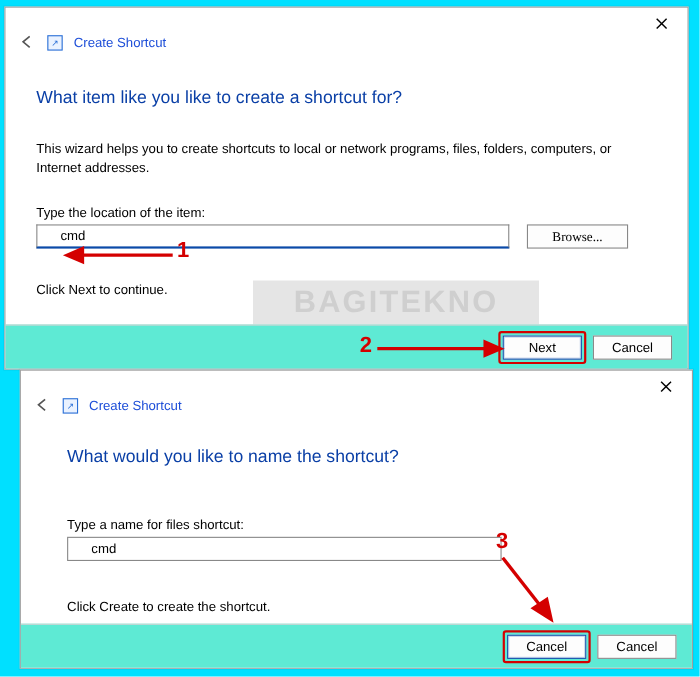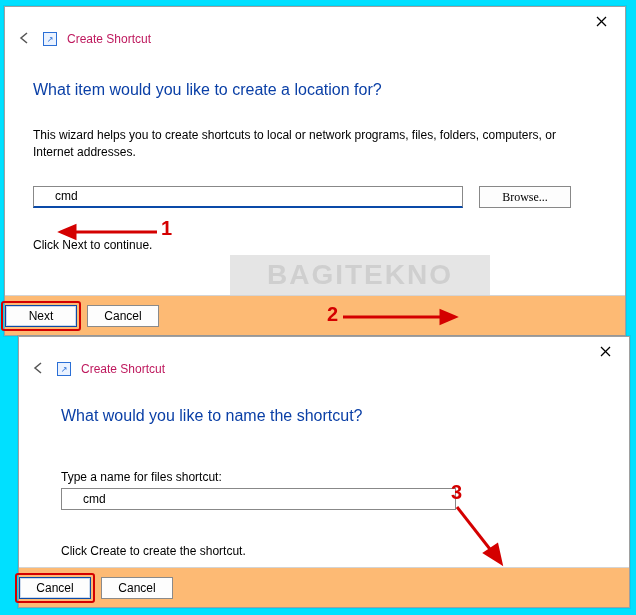--- a/index.html
+++ b/index.html
@@ -44,21 +44,21 @@
     display: flex; align-items: center; gap: 10px;
   }
   .back-arrow svg { width: 16px; height: 16px; stroke: #555; stroke-width: 1.5; fill: none; }
   .mini-ic {
     width: 14px; height: 14px;
     border: 1px solid #2a6fd6;
     display: flex; align-items: center; justify-content: center;
     font-size: 8px; color: #2a6fd6;
     background: #eaf2ff;
   }
-  .header-title { font-size: 12px; color: #be185d; }
+  .header-title { font-size: 12px; color: #1d4ed8; }
 
   .body-pad { padding: 0 28px; }
 
   .blue-heading {
     color: #0a3fa6;
     font-size: 16px;
     font-weight: 400;
     margin-top: 28px;
     margin-bottom: 28px;
   }
@@ -103,23 +103,24 @@
     letter-spacing: 2px;
     display: flex; align-items: center; justify-content: center;
     pointer-events: none;
   }
 
   .footer {
     position: absolute;
     left: 0; right: 0; bottom: 0;
     height: 40px;
     border-top: 1px solid #d4d4d4;
-    background: #fdba74;
+    background: #5eead4;
     display: flex;
     align-items: center;
+    justify-content: flex-end;
     padding-right: 14px;
     gap: 10px;
   }
   .btn {
     min-width: 72px;
     height: 22px;
     border: 1px solid #8a8a8a;
     background: #fdfdfd;
     font-family: inherit;
     font-size: 12px;
@@ -170,22 +171,23 @@
     <span class="back-arrow">
       <svg viewBox="0 0 16 16">
             <path d="M10 3 L4 8 L10 13"></path>
           </svg>
     </span>
     <span class="mini-ic">↗</span>
     <span class="header-title">Create Shortcut</span>
   </div>
 
   <div class="body-pad">
-    <div class="blue-heading">What item would you like to create a location for?</div>
+    <div class="blue-heading">What item like you like to create a shortcut for?</div>
     <div class="para">This wizard helps you to create shortcuts to local or network programs, files, folders, computers, or Internet addresses.</div>
+    <div class="label">Type the location of the item:</div>
     <div class="field-row">
       <input class="text-input" value="cmd" style="">
       <button class="browse-btn">Browse...</button>
     </div>
     <div style="height:30px"></div>
     <div class="hint">Click Next to continue.</div>
   </div>
 
   <div class="watermark">BAGITEKNO</div>
 

